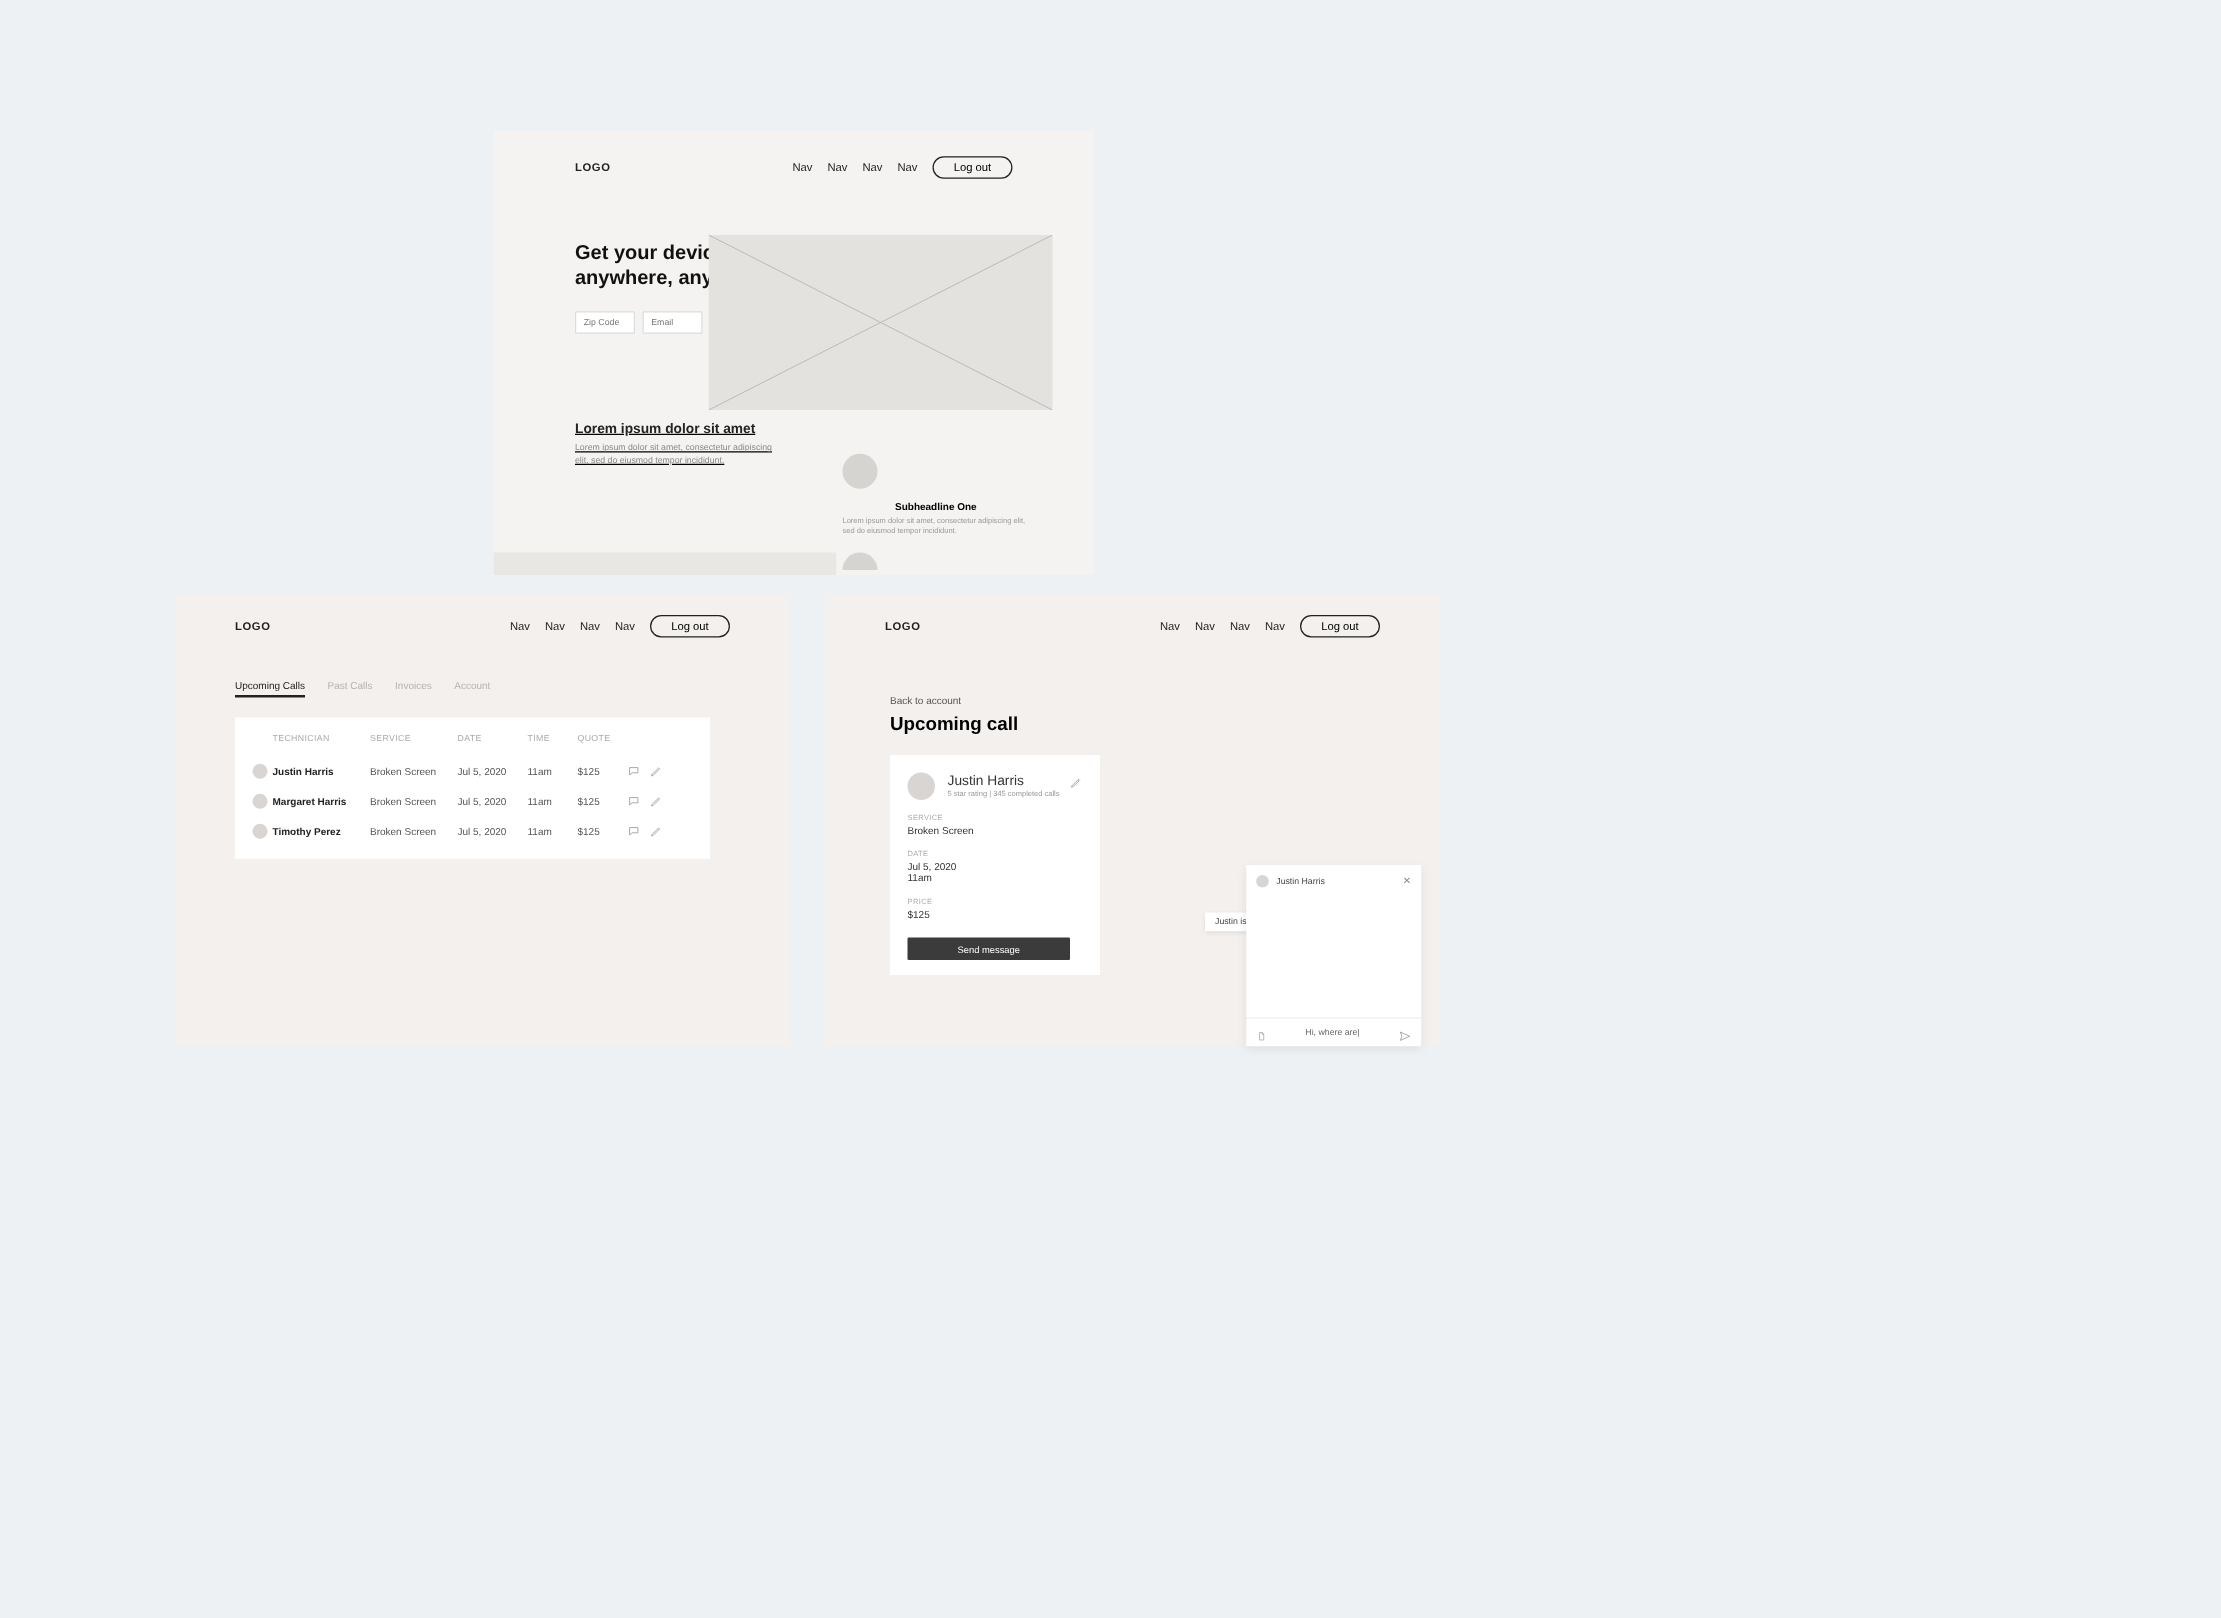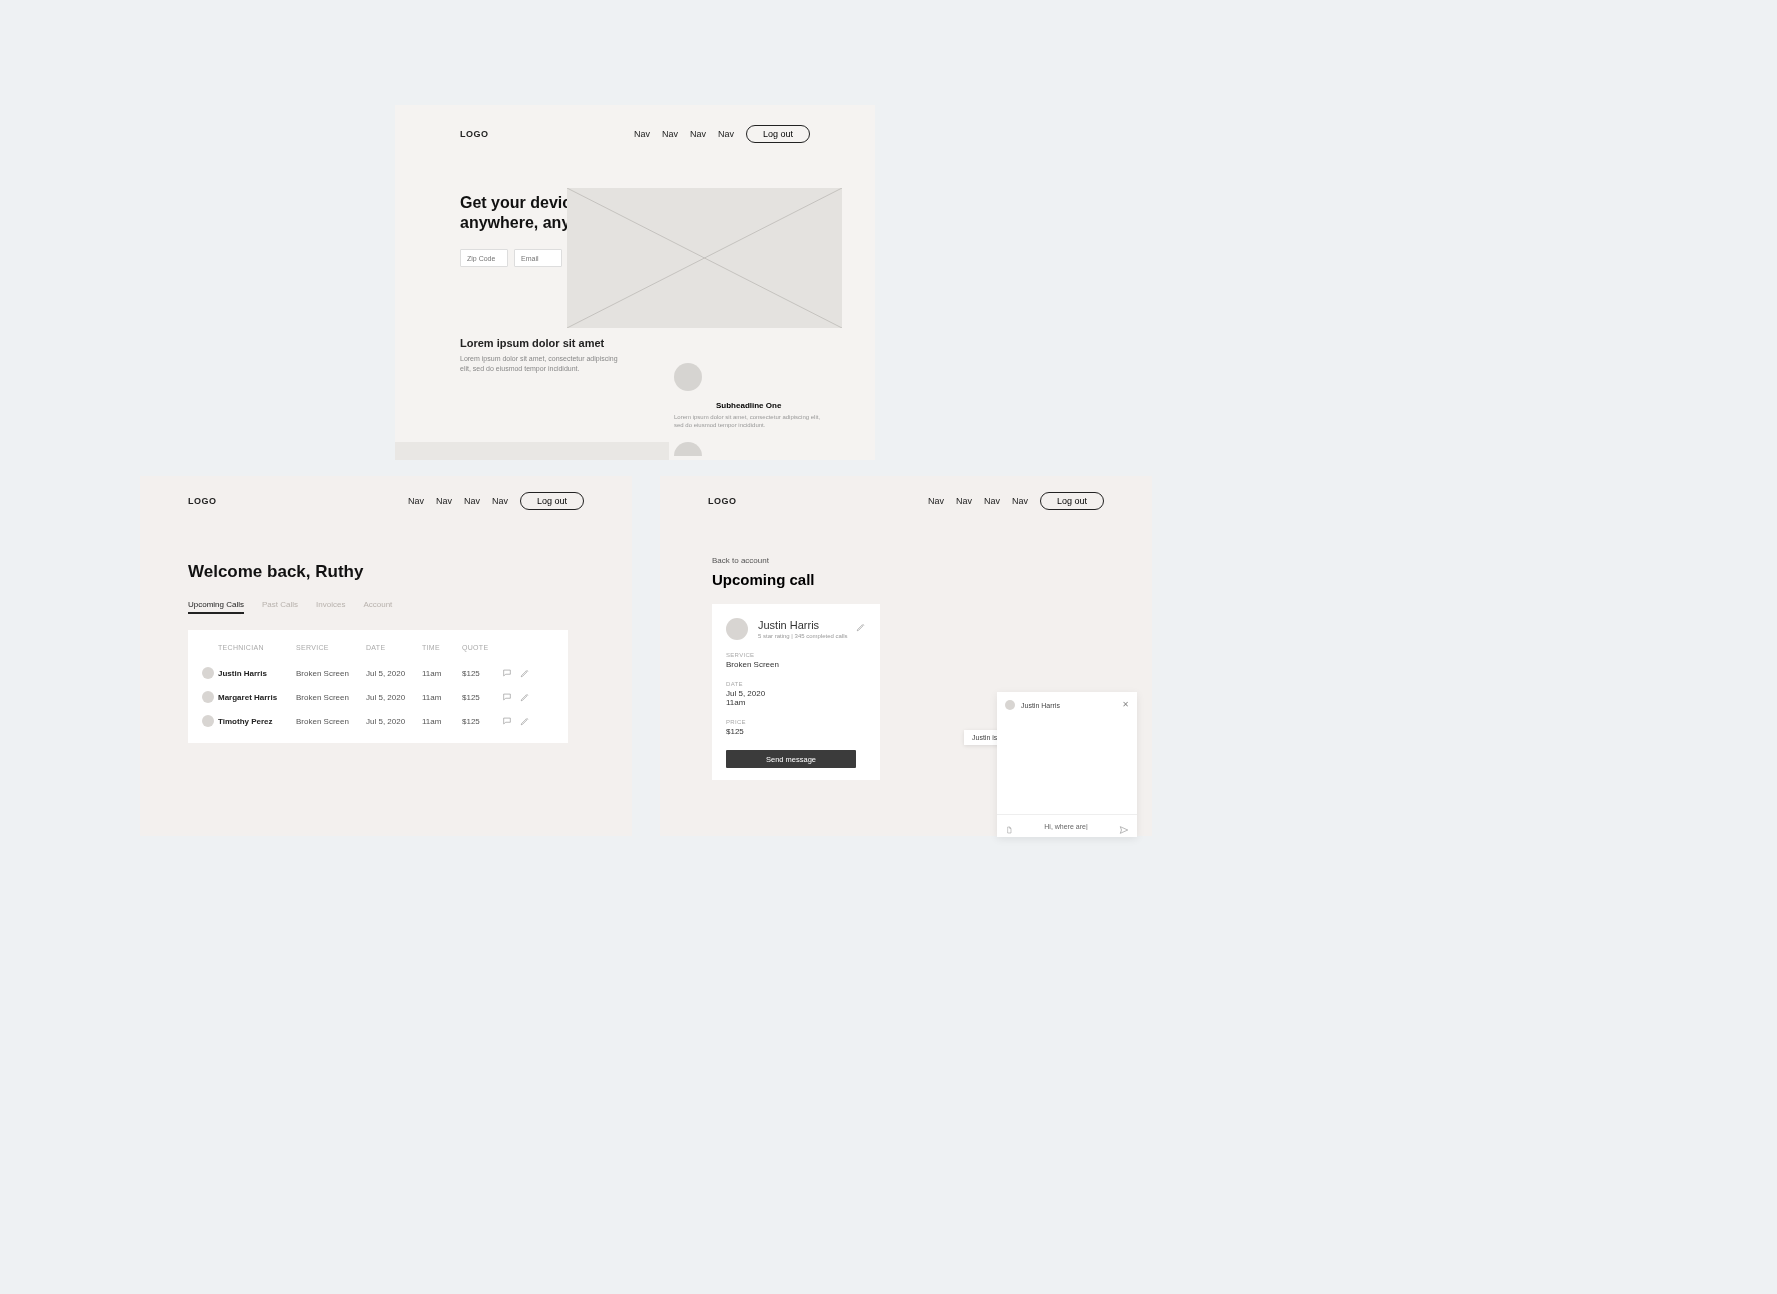--- a/index.html
+++ b/index.html
@@ -69,21 +69,21 @@
     cursor: pointer;
   }
   .hero-img {
     position: absolute;
     right: 33px; top: -5px;
     width: 275px; height: 140px;
     background: #e4e2df;
   }
   .hero-img svg { width: 100%; height: 100%; display: block; }
 
-  .features { padding: 70px 65px 0; position: relative; }
+  .features { padding: 70px 65px 0; position: relative; text-decoration: underline; }
   .feat-title { font-size: 11px; font-weight: 700; color: #222; }
   .feat-body { font-size: 7px; color: #888; margin-top: 5px; max-width: 160px; line-height: 1.4; }
   
   .feat-side {
     position: absolute; left: 674px; top: 363px;
     width: 170px;
   }
   .feat-circle {
     width: 28px; height: 28px; border-radius: 50%;
     background: #d6d4d1;
@@ -266,21 +266,20 @@
   <div class="header f2header">
     <div class="logo">LOGO</div>
     <div class="nav">
       <span class="nav-link">Nav</span>
       <span class="nav-link">Nav</span>
       <span class="nav-link">Nav</span>
       <span class="nav-link">Nav</span>
       <button class="logout-btn">Log out</button>
     </div>
   </div>
-  <div class="f2title">Welcome back, Ruthy</div>
   <div class="tabs">
     <span class="tab active">Upcoming Calls</span>
     <span class="tab">Past Calls</span>
     <span class="tab">Invoices</span>
     <span class="tab">Account</span>
   </div>
   <div class="calls-card">
     <div class="calls-headrow">
       <span></span>
       <span>TECHNICIAN</span>

